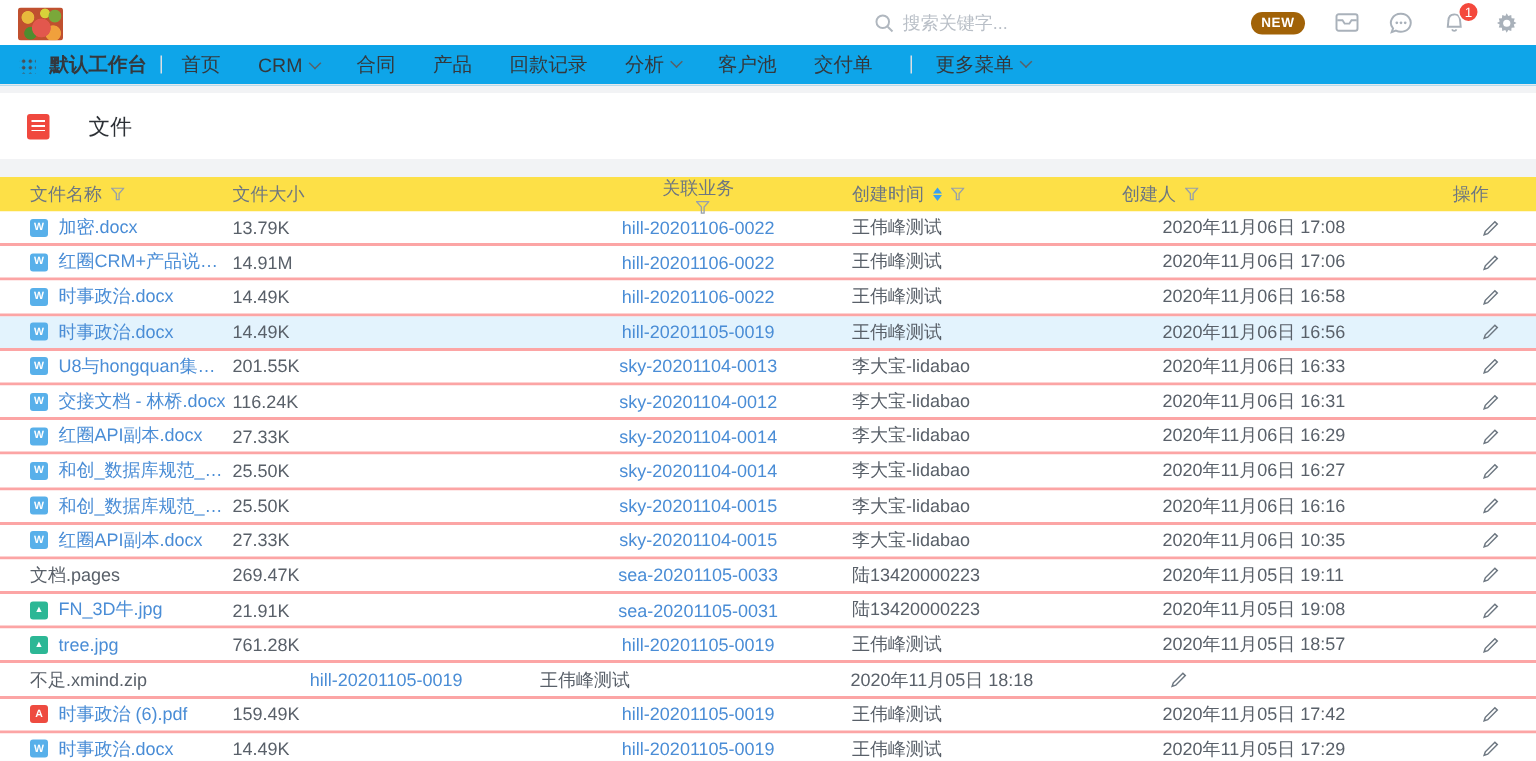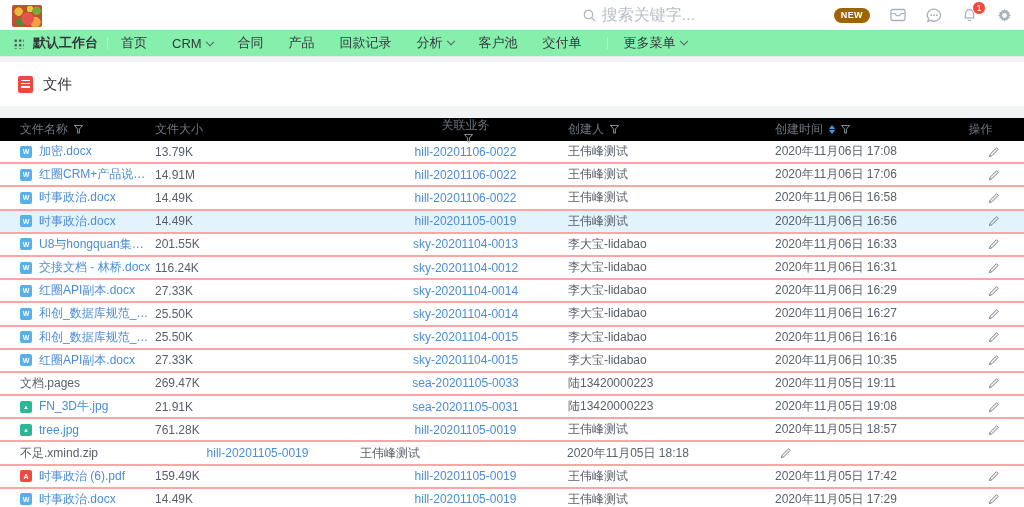--- a/index.html
+++ b/index.html
@@ -13,55 +13,55 @@
       radial-gradient(circle at 22% 30%, #e8b93c 0 4px, transparent 4.5px),
       radial-gradient(circle at 52% 62%, #e2574d 0 6px, transparent 6.5px),
       radial-gradient(circle at 82% 26%, #7aa83a 0 4px, transparent 4.5px),
       radial-gradient(circle at 28% 78%, #4e8d2f 0 4px, transparent 4.5px),
       radial-gradient(circle at 78% 78%, #f0a03c 0 5px, transparent 5.5px),
       radial-gradient(circle at 60% 18%, #d8d23a 0 3px, transparent 3.5px),
       #c0502f; }
   .topbar-right { margin-left:auto; display:flex; align-items:center; }
   .search { display:flex; align-items:center; margin-right:112px; }
   .search svg { margin-right:6px; }
-  .search input { border:none; outline:none; width:120px; font-size:16px; color:#7f1d1d;
+  .search input { border:none; outline:none; width:120px; font-size:12px; color:#7f1d1d;
     font-family:inherit; background:transparent; }
   .search input::placeholder { color:#b9bfc7; }
   .new-badge { background:#a16207; color:#fff; font-size:9px; font-weight:bold;
     padding:2.5px 7px; border-radius:9px; letter-spacing:.4px; margin-right:20px; }
   .tb-icon { position:relative; margin-left:20px; display:flex; align-items:center; cursor:pointer; }
   .count-badge { position:absolute; top:-7px; right:-9px; min-width:14px; height:14px; border-radius:8px;
     background:#f4483c; color:#fff; font-size:9px; display:flex; align-items:center;
     justify-content:center; padding:0 3px; border:1px solid #fff; }
 
   
-  .navbar { height:27px; background:#86efac; border-bottom:1px solid #e7e9ec; display:flex;
+  .navbar { height:27px; background:#0ea5e9; border-bottom:1px solid #e7e9ec; display:flex;
     align-items:center; padding:0 13px; font-size:13px; color:#34383d; }
   .grid-icon { width:11px; height:11px; margin-right:9px; cursor:pointer;
     background-image:radial-gradient(circle,#4a4f55 1.1px,transparent 1.4px);
     background-size:4.4px 4.4px; background-position:0.6px 0.6px; }
   .workspace { font-weight:bold; font-size:13px; margin-right:9px; cursor:pointer; }
   .nav-divider { width:1px; height:12px; background:#dcdfe3; margin-right:13px; }
   .nav-item { margin-right:25px; cursor:pointer; white-space:nowrap; }
   .nav-more { margin-left:3px; margin-right:0; }
   .caret { display:inline-block; width:6px; height:6px; border-right:1.3px solid #5a6066;
     border-bottom:1.3px solid #5a6066; transform:rotate(45deg) translate(-2px,-2px);
     margin-left:5px; }
 
   
   .title-panel { margin-top:5px; background:#fff; height:44px; display:flex; align-items:center;
     padding:0 18px; }
   .module-icon { width:15px; height:17px; background:#f0483e; border-radius:2px; position:relative; }
   .module-icon::after { content:""; position:absolute; left:3px; top:4px; width:9px; height:9px;
     background:repeating-linear-gradient(#ffffff 0 1.2px, transparent 1.2px 3.2px); }
-  .page-title { margin-left:10px; font-size:14.5px; color:#2c3035; font-weight:500; }
+  .page-title { margin-left:26px; font-size:14.5px; color:#2c3035; font-weight:500; }
 
   
   .table-panel { margin-top:12px; background:#fff; }
-  .thead { height:23px; background:#000000; display:flex; align-items:center;
+  .thead { height:23px; background:#fde047; display:flex; align-items:center;
     font-size:12px; color:#6d7681; }
   .cell { display:flex; align-items:center; overflow:hidden; white-space:nowrap; }
   .c-name { width:155px; padding-left:20px; }
   .c-size { width:208px; }
   .c-biz  { width:205px;flex-direction:column; }
   .c-creator { width:207px; }
   .c-time { width:180px; }
   .c-op   { width:69px; justify-content:center; padding-right:18px; }
   .th-icon { margin-left:6px; display:flex; align-items:center; }
   .sort-icon { display:flex; flex-direction:column; margin-left:6px; gap:1px; }
@@ -172,40 +172,40 @@
       <span>文件大小</span>
     </div>
     <div class="cell c-biz">
       <span>关联业务</span>
       <span class="th-icon">
         <svg width="9" height="9" viewBox="0 0 10 10">
             <path d="M0.5 0.5 H9.5 L6 4.5 V9 L4 9 V4.5 Z" fill="none" stroke="#98a0aa" stroke-width="1"></path>
           </svg>
       </span>
     </div>
+    <div class="cell c-time">
+      <span>创建时间</span>
+      <span class="sort-icon">
+        <i class="sort-up"></i>
+          <i class="sort-down"></i>
+      </span>
+      <span class="th-icon">
+        <svg width="9" height="9" viewBox="0 0 10 10">
+            <path d="M0.5 0.5 H9.5 L6 4.5 V9 L4 9 V4.5 Z" fill="none" stroke="#98a0aa" stroke-width="1"></path>
+          </svg>
+      </span>
+    </div>
     <div class="cell c-creator">
       <span>创建人</span>
       <span class="th-icon">
         <svg width="9" height="9" viewBox="0 0 10 10">
             <path d="M0.5 0.5 H9.5 L6 4.5 V9 L4 9 V4.5 Z" fill="none" stroke="#98a0aa" stroke-width="1"></path>
           </svg>
       </span>
     </div>
-    <div class="cell c-time">
-      <span>创建时间</span>
-      <span class="sort-icon">
-        <i class="sort-up"></i>
-          <i class="sort-down"></i>
-      </span>
-      <span class="th-icon">
-        <svg width="9" height="9" viewBox="0 0 10 10">
-            <path d="M0.5 0.5 H9.5 L6 4.5 V9 L4 9 V4.5 Z" fill="none" stroke="#98a0aa" stroke-width="1"></path>
-          </svg>
-      </span>
-    </div>
     <div class="cell c-op">
       <span>操作</span>
     </div>
   </div>
 
   <div>
       <div class="trow">
     <div class="cell c-name">
       <span class="file-icon docx">W</span>
       <span class="link">加密.docx</span>

